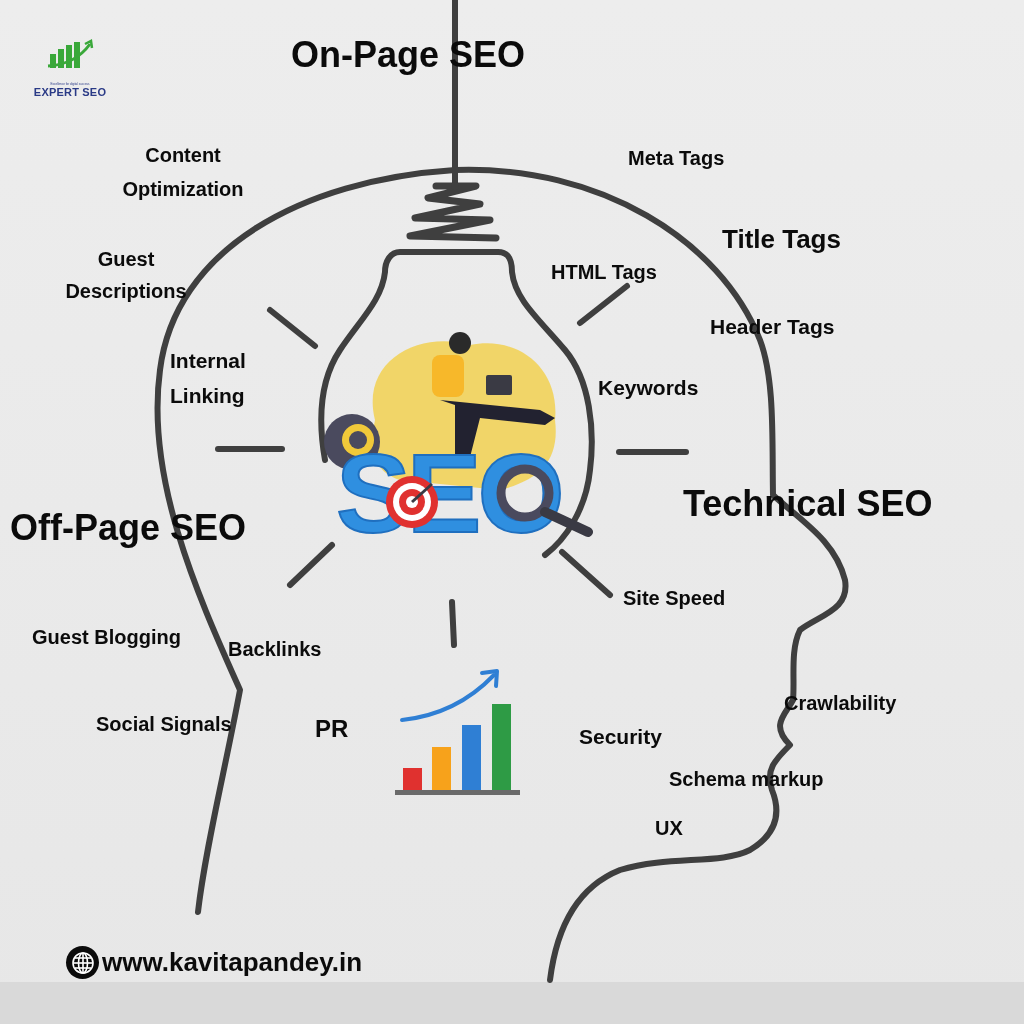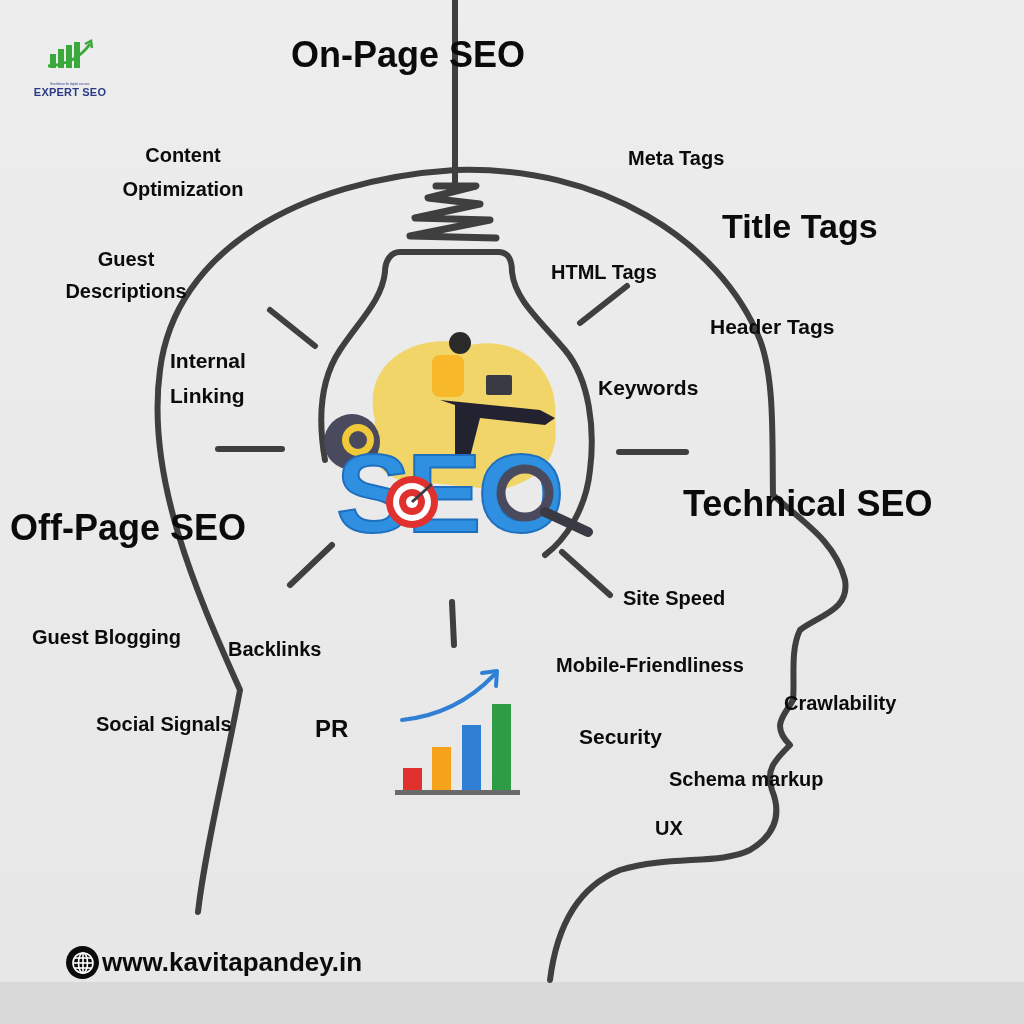--- a/index.html
+++ b/index.html
@@ -106,32 +106,31 @@
   </div>
   <div class="lbl s22 c" style="left:47px;top:247px;width:158px;">
     <div>Guest</div>
     <div style="margin-top:8px">Descriptions</div>
   </div>
   <div class="lbl s24" style="left:170px;top:348px;">
     <div>Internal</div>
     <div style="margin-top:10px">Linking</div>
   </div>
   <div class="lbl s22" style="left:628px;top:146px;">Meta Tags</div>
-  <div class="lbl" style="left:722px;top:206px;font-size:34px;">Title Tags</div>
+  <div class="lbl" style="left:722px;top:224px;font-size:26px;">Title Tags</div>
   <div class="lbl s22" style="left:551px;top:260px;">HTML Tags</div>
   <div class="lbl s24" style="left:710px;top:314px;">Header Tags</div>
   <div class="lbl s24" style="left:598px;top:375px;">Keywords</div>
 
   <div class="lbl s22" style="left:32px;top:625px;">Guest Blogging</div>
   <div class="lbl s22" style="left:228px;top:637px;">Backlinks</div>
   <div class="lbl s22" style="left:96px;top:712px;">Social Signals</div>
   <div class="lbl s20" style="left:315px;top:715px;">PR</div>
 
   <div class="lbl s22" style="left:623px;top:586px;">Site Speed</div>
-  <div class="lbl s22" style="left:556px;top:653px;">Mobile-Friendliness</div>
   <div class="lbl s22" style="left:784px;top:691px;">Crawlability</div>
   <div class="lbl s24" style="left:579px;top:724px;">Security</div>
   <div class="lbl s22" style="left:669px;top:767px;">Schema markup</div>
   <div class="lbl s22" style="left:655px;top:816px;">UX</div>
 
   <div class="site">
     <div class="globe">
       <svg width="24" height="24" viewBox="0 0 24 24">
         <g fill="none" stroke="#ffffff" stroke-width="1.6">
           <circle cx="12" cy="12" r="10"></circle>

